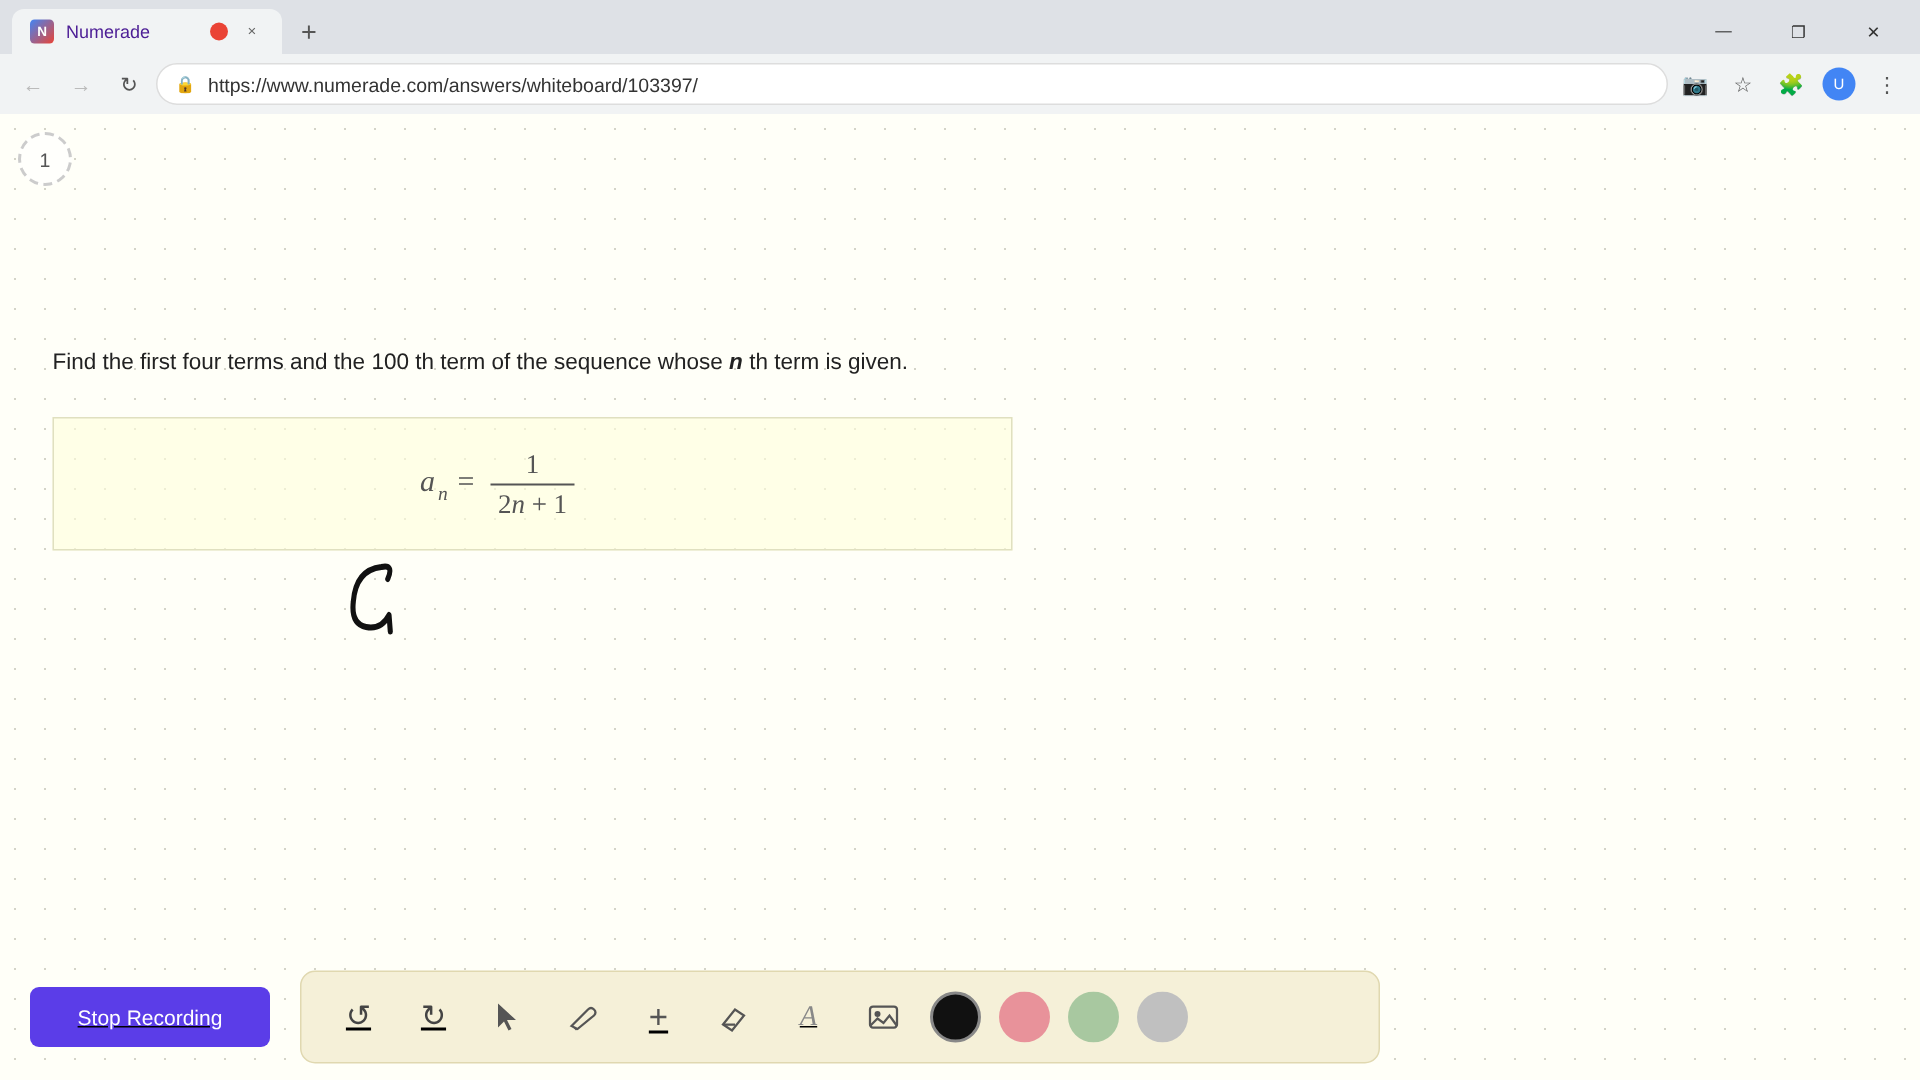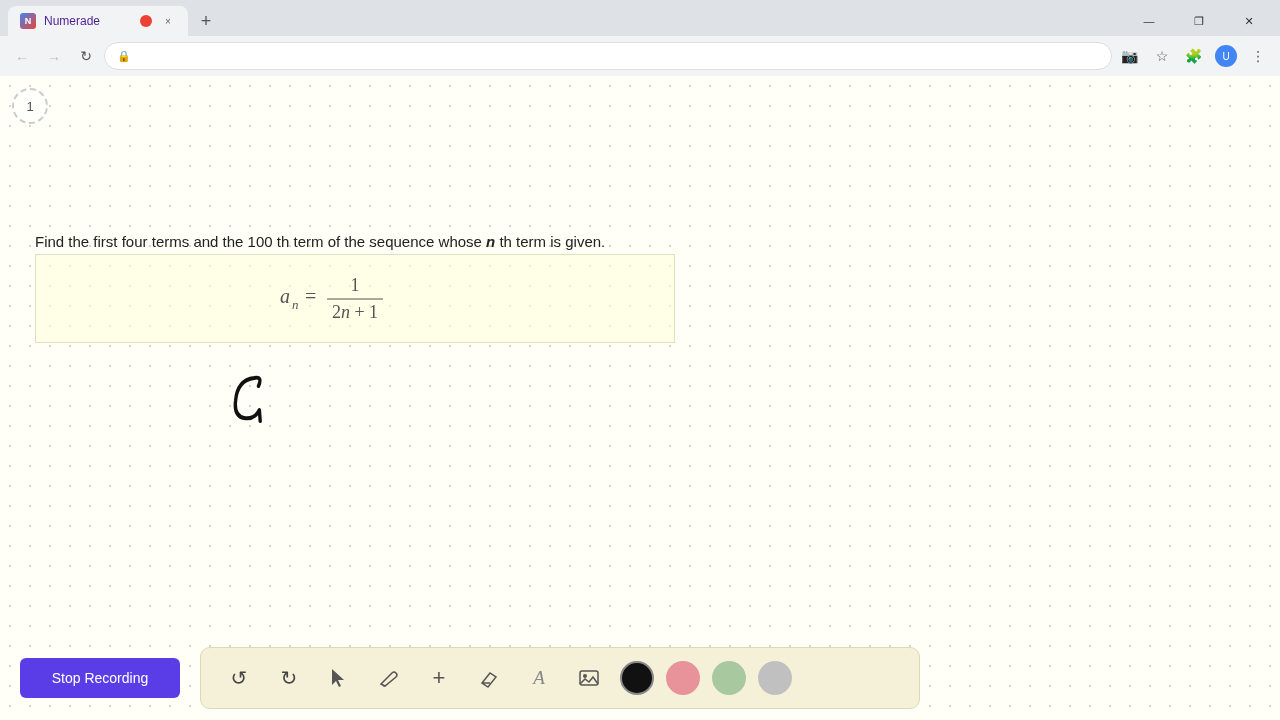--- a/index.html
+++ b/index.html
@@ -178,21 +178,21 @@
       top: 155px;
       left: 35px;
       right: 35px;
       max-width: 650px;
     }
 
     .question-text {
       font-size: 15px;
       color: #222;
       line-height: 1.5;
-      margin-bottom: 0;
+      margin-bottom: 24px;
     }
 
     .question-text em {
       font-style: italic;
       font-weight: bold;
     }
 
     .formula-box {
       background: rgba(255,255,220,0.6);
       border: 1px solid #e0e0c0;
@@ -217,20 +217,21 @@
     .bottom-area {
       position: absolute;
       bottom: 0;
       left: 0;
       right: 0;
       height: 85px;
       display: flex;
       align-items: center;
       padding: 0 20px;
       gap: 20px;
+      text-decoration: underline;
     }
 
     .stop-recording-btn {
       background: #5b3de8;
       color: #fff;
       border: none;
       border-radius: 6px;
       padding: 12px 20px;
       font-size: 14px;
       font-weight: 500;
@@ -307,20 +308,21 @@
       <span>←</span>
     </div>
     <div class="nav-btn disabled">
       <span>→</span>
     </div>
     <div class="nav-btn">
       <span>↻</span>
     </div>
     <div class="address-bar">
       <span class="lock-icon">🔒</span>
+      <input type="text" value="https://www.numerade.com/answers/whiteboard/103397/" style="">
     </div>
     <div class="toolbar-right">
       <div class="toolbar-icon">📷</div>
       <div class="toolbar-icon">☆</div>
       <div class="toolbar-icon">🧩</div>
       <div class="toolbar-icon">
         <div style="width:22px;height:22px;border-radius:50%;background:#4285f4;display:flex;align-items:center;justify-content:center;color:#fff;font-size:10px">U</div>
       </div>
       <div class="toolbar-icon">⋮</div>
     </div>

